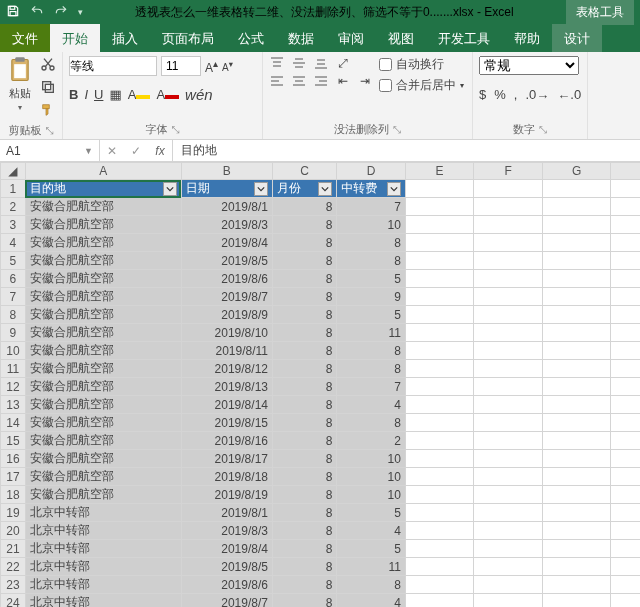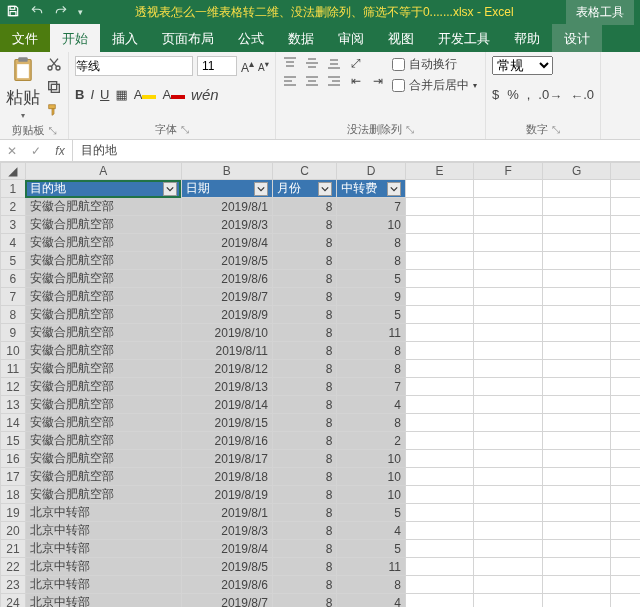--- a/index.html
+++ b/index.html
@@ -2,21 +2,21 @@
 <html><head>
 <meta charset="utf-8">
 <style>
   * { box-sizing: border-box; margin: 0; padding: 0; font-family: "Microsoft YaHei", "Segoe UI", sans-serif; }
   body { width: 640px; height: 607px; overflow: hidden; background: #fff; font-size: 12px; color: #444; }
 
   
   .titlebar { height: 24px; background: #217346; display: flex; align-items: center; color: #fff; padding: 0 6px; gap: 8px; }
   .qat { display: flex; gap: 10px; align-items: center; }
   .qat svg { width: 14px; height: 14px; }
-  .title-text { flex: 1; text-align: center; font-size: 12px; white-space: nowrap; overflow: hidden; color: #fde047; }
+  .title-text { flex: 1; text-align: center; font-size: 12px; white-space: nowrap; overflow: hidden; color: #000000; }
   .tool-tab { background: #4b8a67; color: #fff; padding: 4px 10px; font-size: 12px; }
 
   
   .tabs { height: 28px; background: #217346; display: flex; align-items: stretch; color: #fff; }
   .tab { padding: 6px 12px; font-size: 13px; cursor: pointer; }
   .tab.file { background: #4d7c0f; }
   .tab.active { background: #f3f3f3; color: #217346; }
   .tab.design { background: #4b8a67; }
   .tab.help-right { margin-left: auto; display:flex; align-items:center; gap:4px; background:#217346; }
   .tab.help-right svg { width:14px; height:14px; }
@@ -27,38 +27,38 @@
   .group-body { flex: 1; display: flex; align-items: flex-start; gap: 6px; }
   .group-label { text-align: center; font-size: 11px; color: #666; padding-top: 2px; display:flex; justify-content:center; gap:4px; align-items:center;}
   .glyph-launcher { font-size:10px; color:#888;}
 
   .paste-col { display:flex; flex-direction:column; align-items:center; gap:2px; }
   .paste-col svg { width:28px; height:28px; }
   .mini-col { display:flex; flex-direction:column; gap:4px; }
   .mini-col svg { width:16px; height:16px; }
 
   .font-group select, .font-group input { border:1px solid #c8c8c8; background:#fff; font-size:12px; height:20px; }
-  .font-name { width:118px; }
+  .font-name { width:88px; }
   .font-size { width:40px; text-align:left; padding-left:4px;}
   .font-row { display:flex; gap:4px; align-items:center; }
   .btnrow { display:flex; gap:6px; align-items:center; margin-top:6px;}
   .btnrow .b { font-weight:bold;} .btnrow .i{font-style:italic;} .btnrow .u{text-decoration:underline;}
   .btnrow span { font-size:13px; color:#444; cursor:pointer; }
   .color-sw { width:14px; height:4px; background:#d00000; display:inline-block;}
   .color-sw.y { background:#ffd800;}
 
   .align-group .col3 { display:flex; flex-direction:column; gap:4px;}
   .align-row { display:flex; gap:6px;}
   .align-row span { width:16px; height:14px; display:inline-flex; align-items:center; justify-content:center;}
   .align-row svg { width:14px; height:12px;}
 
   .chk { display:flex; align-items:center; gap:4px; font-size:12px; color:#444;}
   .chk input { width:13px; height:13px;}
 
-  .num-group select { width:61px; }
+  .num-group select { width:100px; }
 
   
   .fbar { height: 22px; border-bottom:1px solid #d4d4d4; display:flex; align-items:stretch; background:#fff;}
   .namebox { width:100px; border-right:1px solid #d4d4d4; padding:2px 6px; font-size:12px; display:flex; align-items:center; justify-content:space-between;}
   .namebox .dd { color:#888; font-size:9px;}
   .fx-controls { display:flex; align-items:center; border-right:1px solid #d4d4d4;}
   .fx-controls span { width:24px; text-align:center; color:#999; font-size:12px;}
   .fx-controls .fx { font-style:italic; color:#666;}
   .formula-input { flex:1; padding:2px 8px; font-size:12px; display:flex; align-items:center;}
 
@@ -133,21 +133,21 @@
 <div class="ribbon">
 
   <div class="group">
     <div class="group-body">
       <div class="paste-col">
         <svg viewBox="0 0 24 24">
             <rect x="5" y="3" width="14" height="18" rx="1" fill="#d9b36c" stroke="#b08b3e"></rect>
             <rect x="8" y="1" width="8" height="4" rx="1" fill="#888"></rect>
             <rect x="7" y="7" width="10" height="12" fill="#fff"></rect>
           </svg>
-        <span style="font-size:17px;">粘贴</span>
+        <span style="font-size:11px;">粘贴</span>
         <span style="font-size:8px;color:#666;">▾</span>
       </div>
       <div class="mini-col">
         <span><svg viewBox="0 0 24 24" fill="none" stroke="#555" stroke-width="2">
               <circle cx="6" cy="18" r="3"></circle>
               <circle cx="18" cy="18" r="3"></circle>
               <path d="M8 16L18 4M16 16L6 4"></path>
             </svg></span>
         <span><svg viewBox="0 0 24 24" fill="none" stroke="#555" stroke-width="2">
               <rect x="8" y="8" width="12" height="12"></rect>
@@ -272,20 +272,24 @@
     </div>
     <div class="group-label">
         <span>数字</span>
         <span class="glyph-launcher">⤡</span>
       </div>
   </div>
 
 </div>
 
 <div class="fbar">
+  <div class="namebox">
+    <span>A1</span>
+    <span class="dd">▼</span>
+  </div>
   <div class="fx-controls">
     <span>✕</span>
     <span>✓</span>
     <span class="fx">fx</span>
   </div>
   <div class="formula-input">目的地</div>
 </div>
 
 <div class="grid-wrap">
   <table class="grid">

